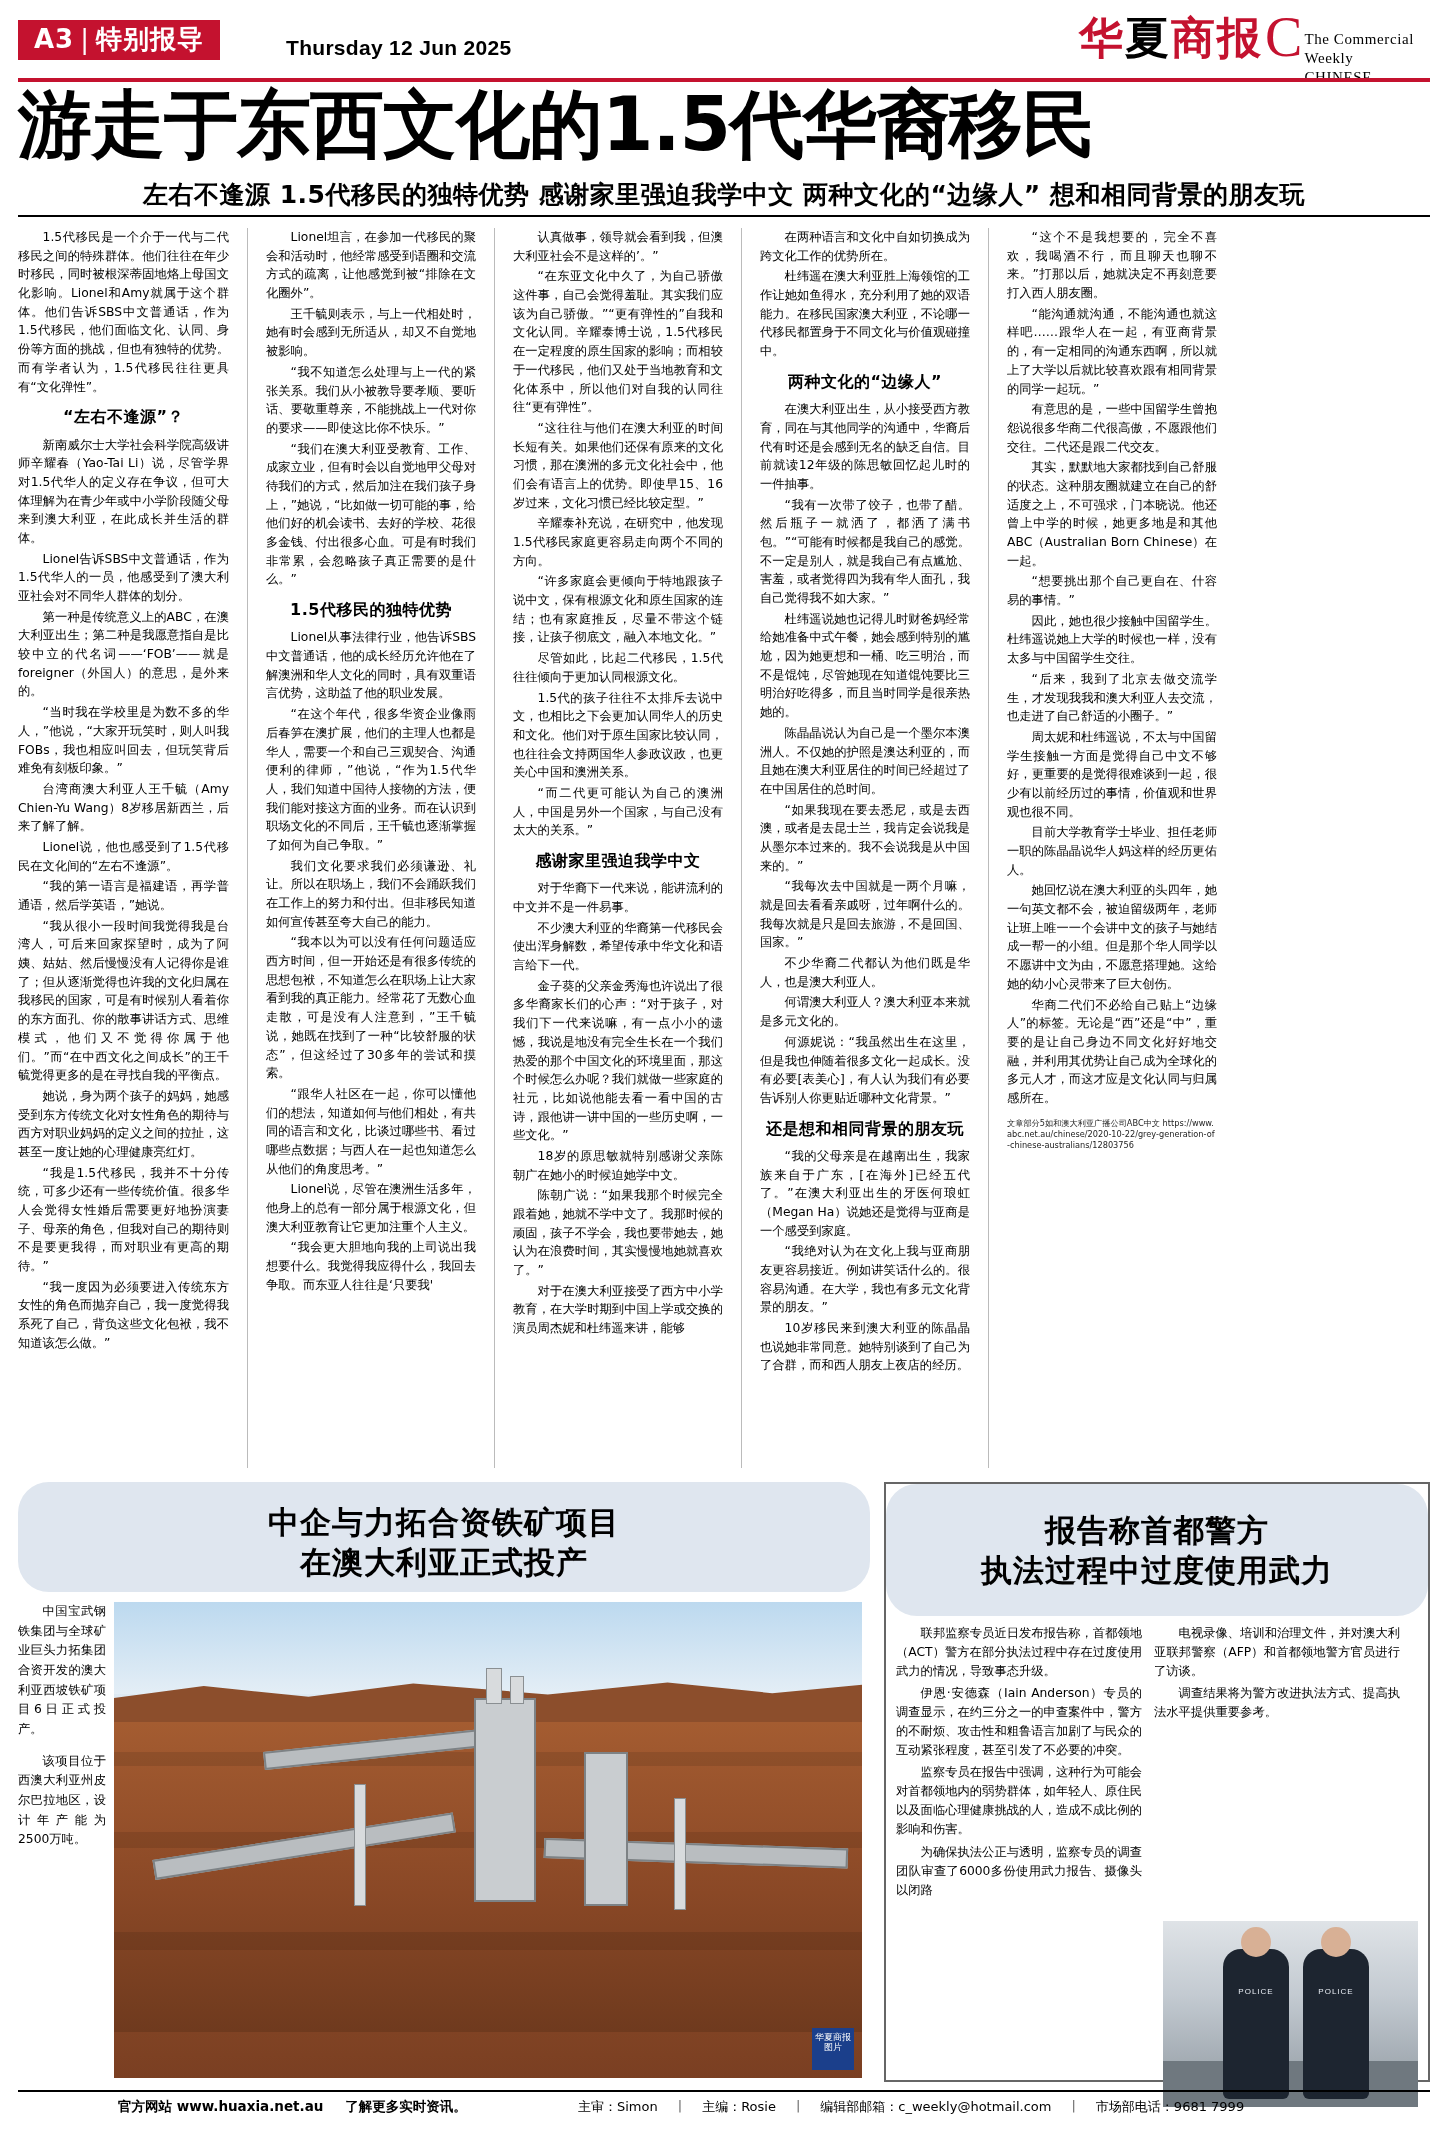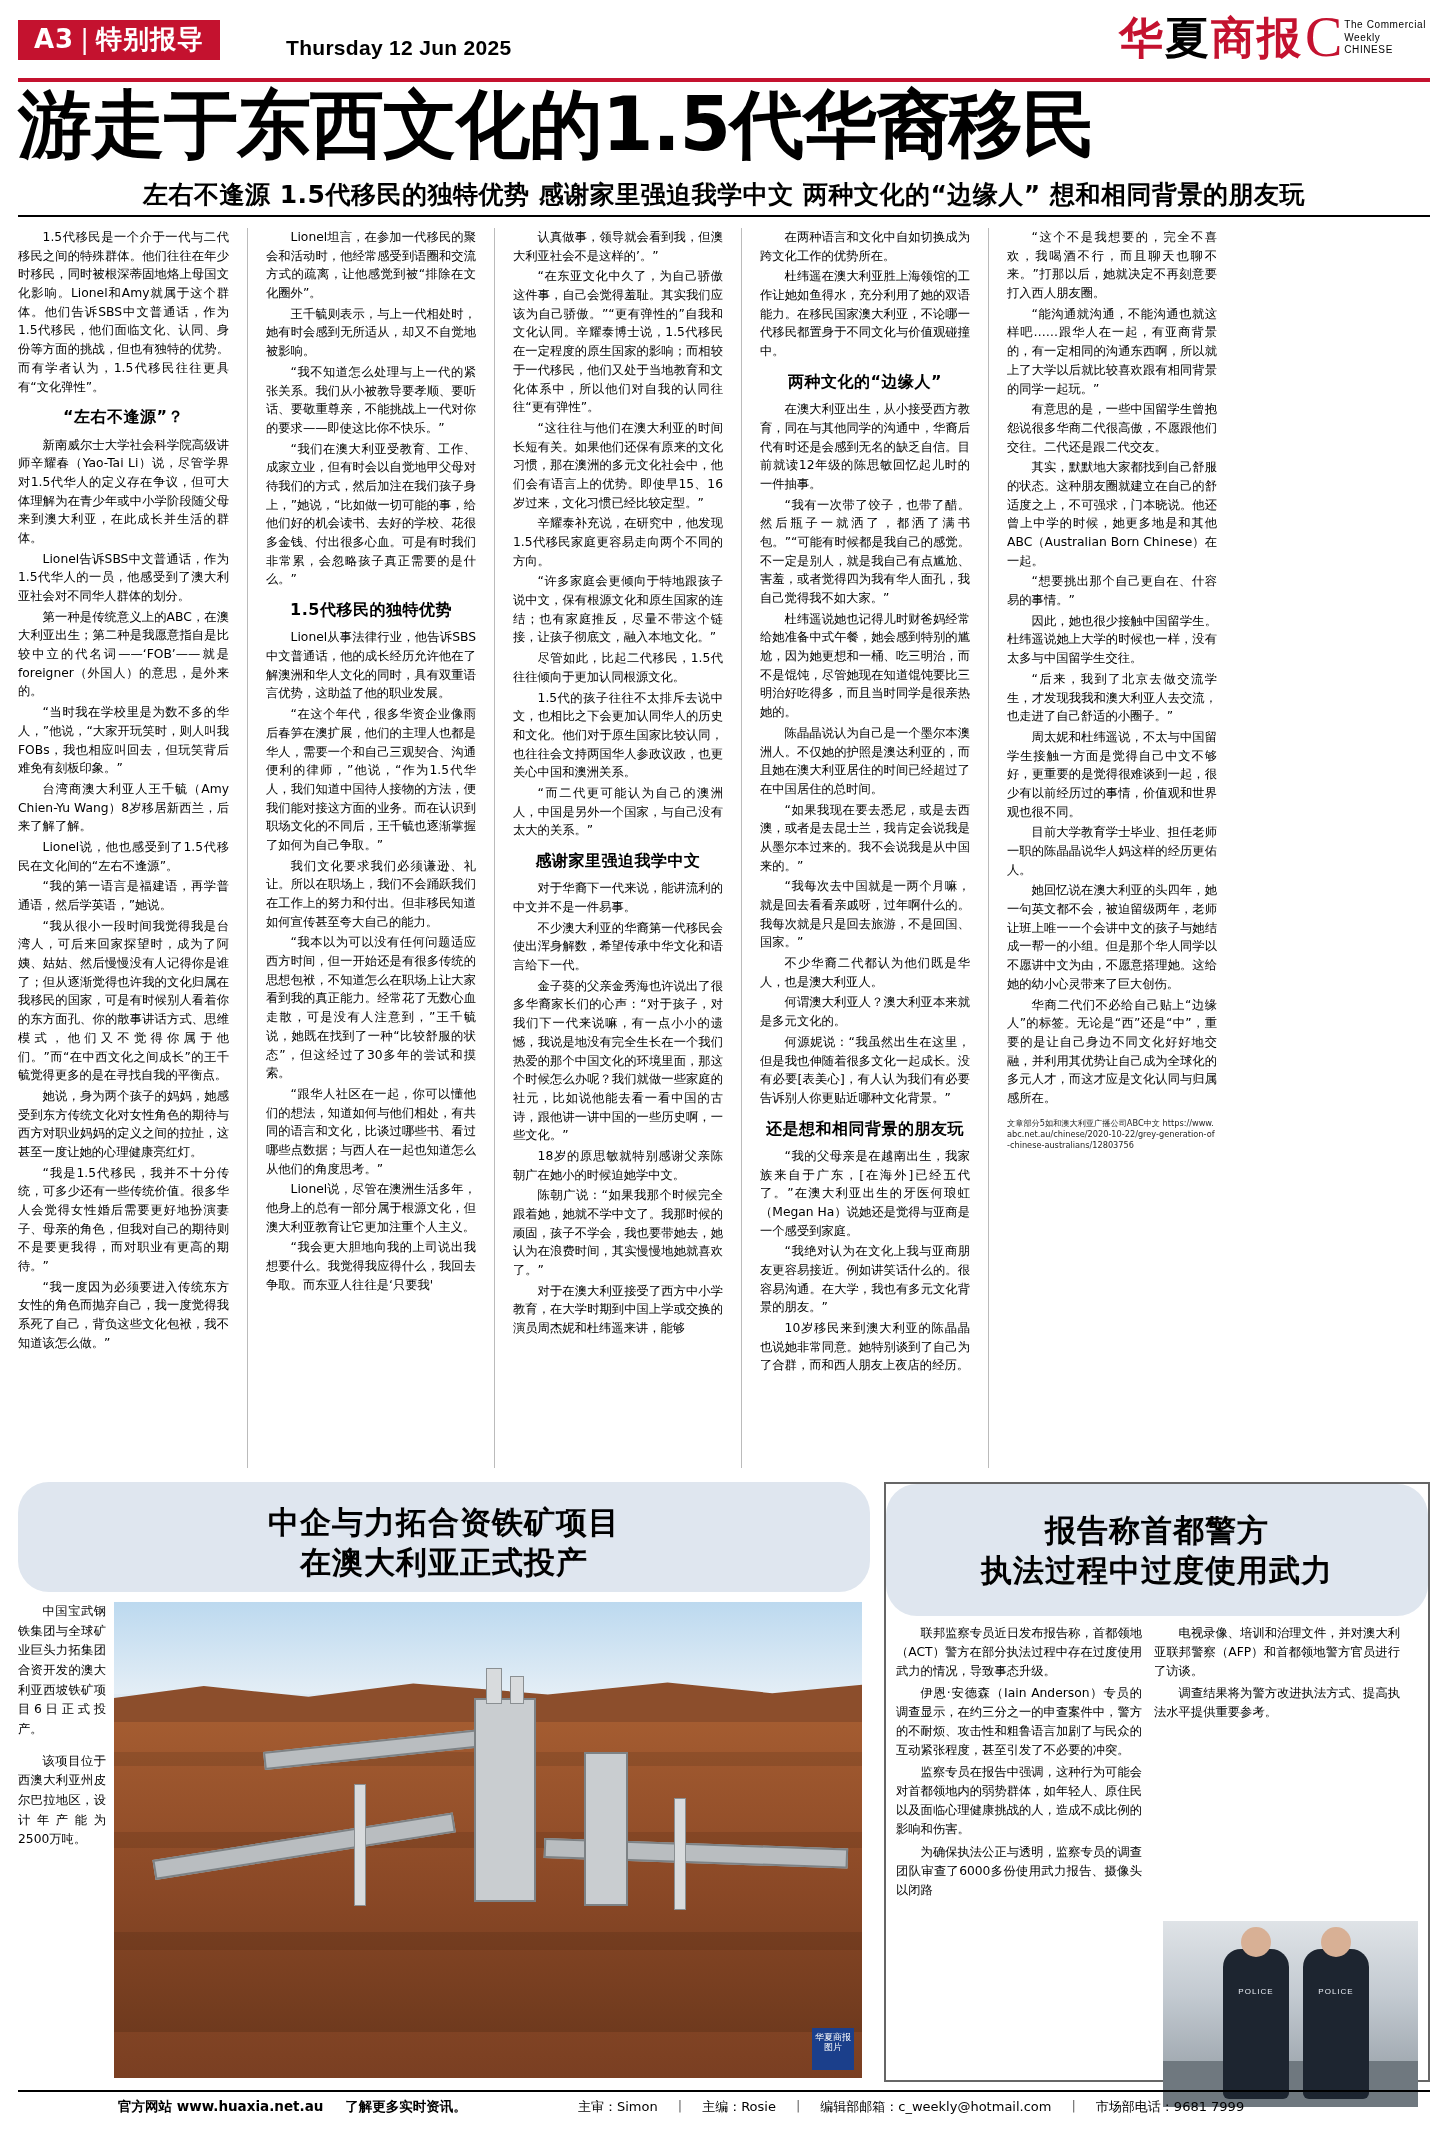--- a/index.html
+++ b/index.html
@@ -53,21 +53,21 @@
     position: absolute;
     left: 268px;
     top: 22px;
     font-size: 21px;
     font-weight: bold;
     font-family: "Liberation Sans", sans-serif;
     letter-spacing: 0.3px;
   }
   .logo-wrap {
     position: absolute;
-    right: 4px;
+    right: 16px;
     top: 0;
     display: flex;
     align-items: flex-start;
   }
   .logo-cn {
     font-size: 44px;
     font-weight: bold;
     font-family: "DejaVu Sans", sans-serif;
     letter-spacing: 2px;
     line-height: 1;
@@ -79,25 +79,25 @@
   }
   .logo-c {
     font-size: 56px;
     font-family: "Liberation Serif", serif;
     color: #c4122f;
     line-height: 0.9;
     margin-left: 2px;
     margin-top: -2px;
   }
   .logo-en {
-    font-family: Liberation Sans, sans-serif;
-    font-size: 10px;
+    font-family: Liberation Serif, serif;
+    font-size: 15px;
     line-height: 1.25;
     margin-left: 2px;
-    margin-top: 5px;
+    margin-top: 16px;
     letter-spacing: 0.6px;
   }
 
   .rule-top {
     position: absolute;
     left: 18px;
     top: 78px;
     width: 1412px;
     height: 4px;
     background: #c4122f;

